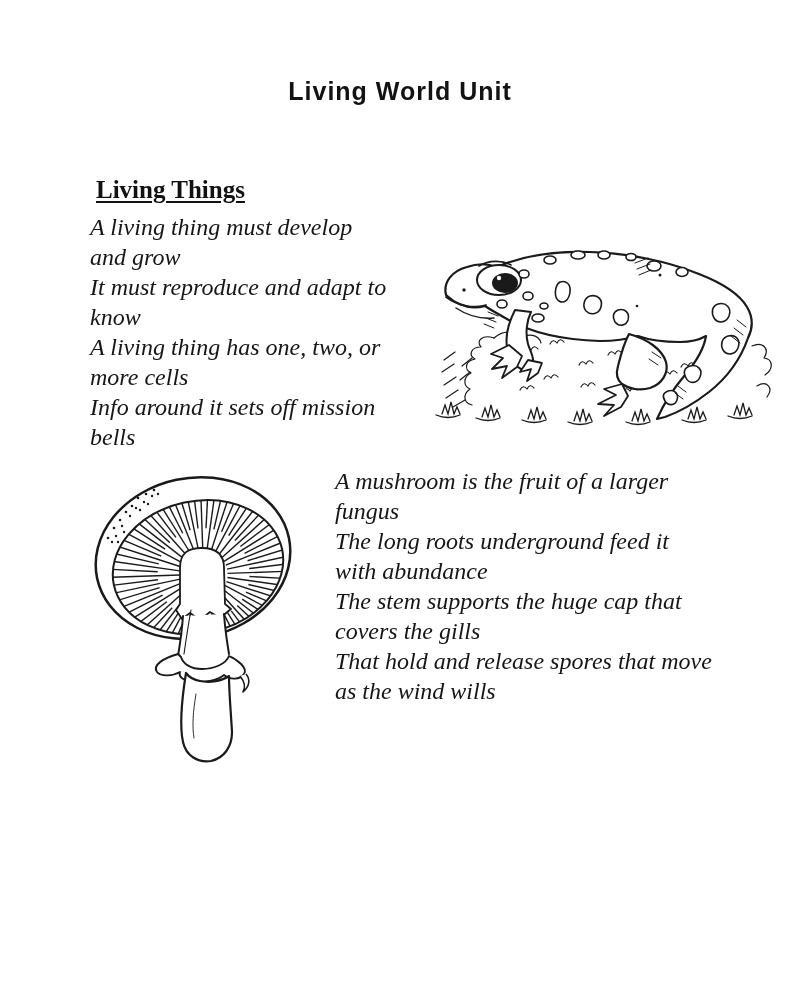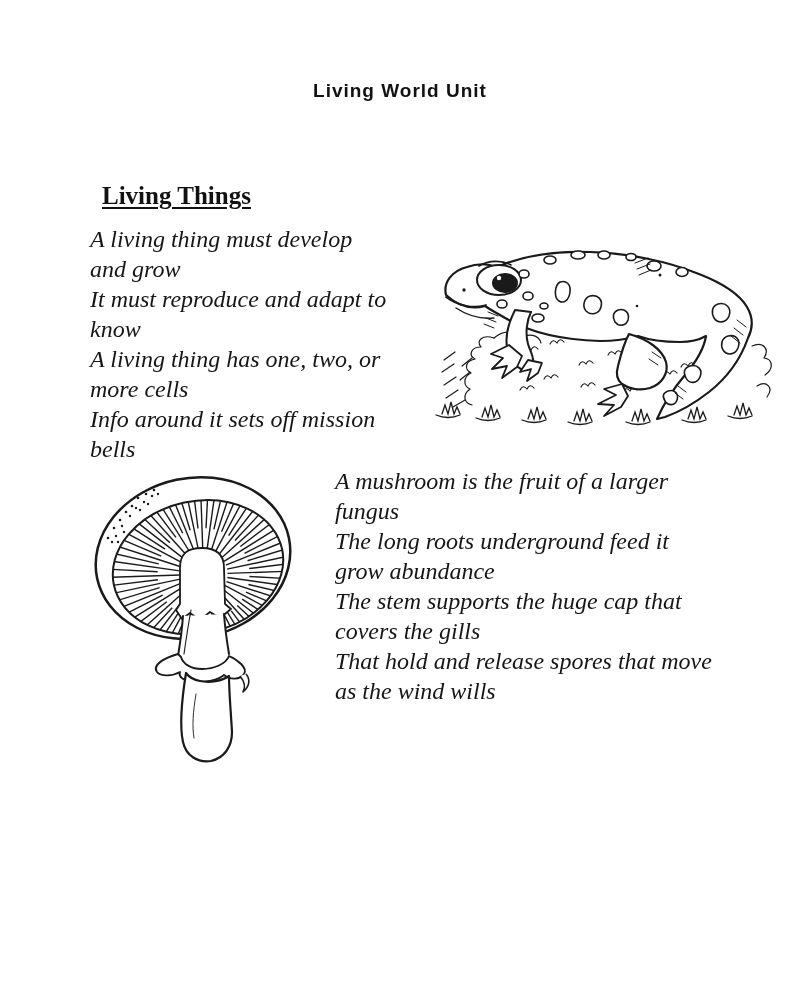--- a/index.html
+++ b/index.html
@@ -10,34 +10,34 @@
     overflow:hidden;
     font-family:"Liberation Serif", serif;
     color:#161616;
   }
   .doc-title{
     position:absolute;
     left:0; top:76px; width:800px;
     text-align:center;
     font-family:"Liberation Sans", sans-serif;
     font-weight:bold;
-    font-size:19px;
+    font-size:25px;
     line-height:30px;
     letter-spacing:1px;
     color:#121212;
   }
   .text-block{ position:absolute; }
   .sec1-text{ left:90px; top:168px; width:330px; }
   .sec2-text{ left:335px; top:466px; width:410px; }
   .sec-heading{
     font-family:"Liberation Serif", serif;
     font-weight:bold;
     font-size:25px;
     line-height:32px;
-    margin:12px;
+    margin:6px;
     text-decoration:underline;
     text-decoration-thickness:2px;
     text-underline-offset:3px;
     color:#121212;
   }
   .poem{
     font-size:24px;
     line-height:30px;
     white-space:pre-line;
     color:#161616;
@@ -277,20 +277,20 @@
 
       <path d="M98,205 C94,230 91,256 95,274 C98,288 110,295 123,293 C136,290 144,279 144,264 C143,245 141,225 141,208 C134,213 122,215 112,213 C106,212 101,209 98,205 Z" fill="#ffffff" stroke="#1a1a1a" stroke-width="2.2" stroke-linejoin="round"></path>
       <path d="M108,226 C105,244 104,258 106,270" fill="none" stroke="#1a1a1a" stroke-width="0.9" stroke-linecap="round"></path>
     </svg>
   </div>
 
   <div class="text-block sec2-text">
     <div class="poem">A mushroom is the fruit of a larger
 fungus
 The long roots underground feed it
-grow abundance
+with abundance
 The stem supports the huge cap that
 covers the gills
 That hold and release spores that move
 as the wind wills</div>
   </div>
 
 </div>
 
 </body></html>

